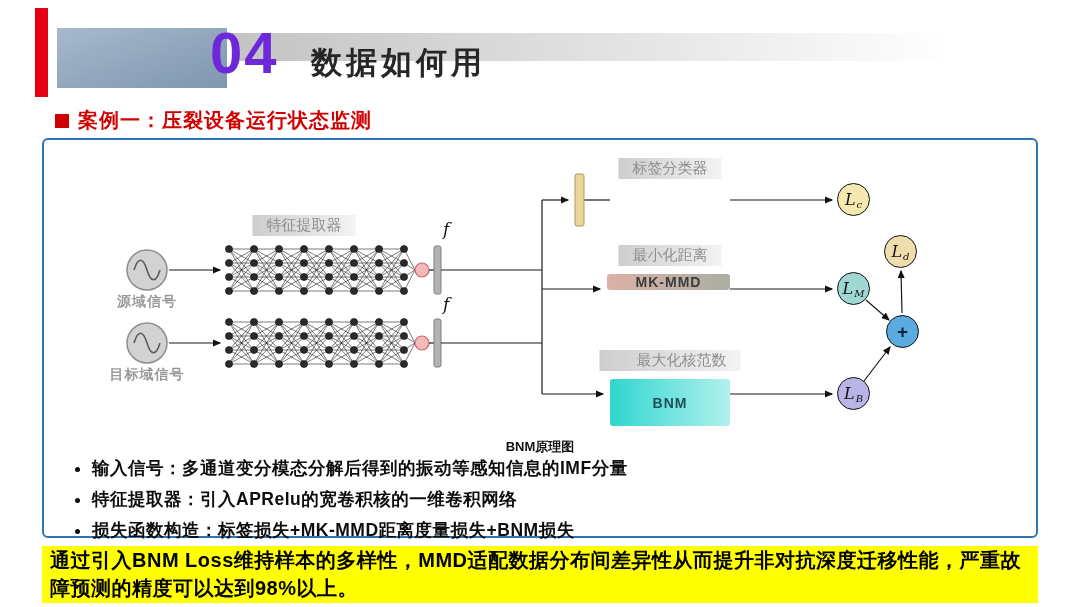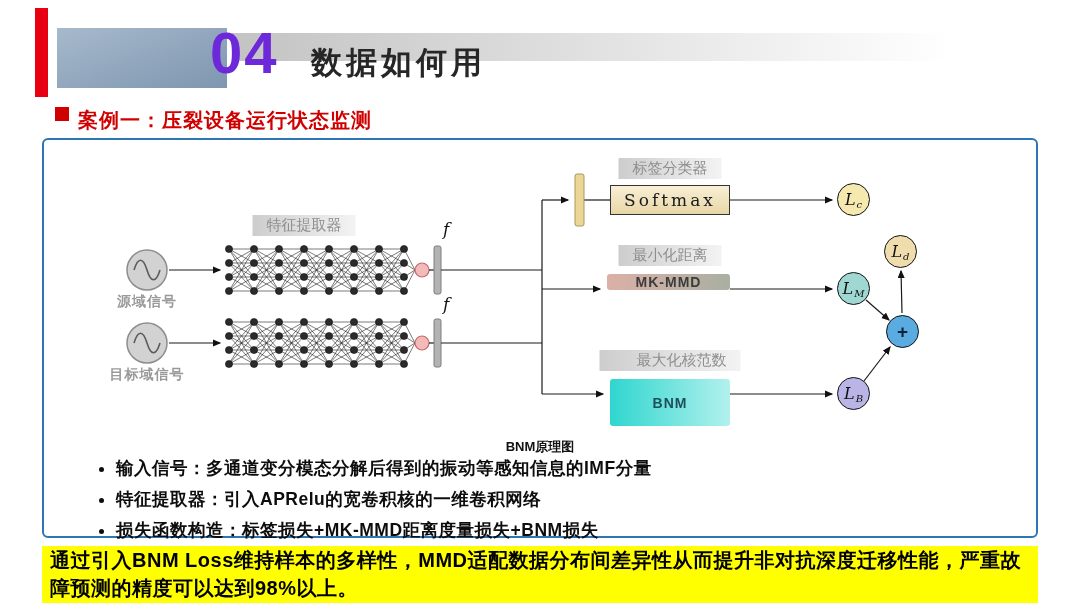--- a/index.html
+++ b/index.html
@@ -11,21 +11,21 @@
   .num-box{position:absolute;left:57px;top:28px;width:170px;height:60px;
            background:linear-gradient(160deg,#a7b9cc,#7e96b0);}
   .header-band{position:absolute;left:232px;top:33px;width:848px;height:28px;
                background:linear-gradient(90deg,#c3c3c3,#ffffff 85%);}
   .section-number{position:absolute;left:210px;top:24px;font-size:58px;font-weight:800;
                   color:#6d28d9;line-height:1;letter-spacing:2px;}
   .page-title{position:absolute;left:311px;top:42px;font-size:31px;font-weight:700;
               color:#262626;letter-spacing:4px;}
 
   
-  .case-row{position:absolute;left:55px;top:107px;display:flex;gap:9px;}
+  .case-row{position:absolute;left:55px;top:107px;display:flex;align-items:center;gap:9px;}
   .case-square{width:14px;height:14px;background:#d00000;}
   .case-text{font-size:20px;font-weight:700;color:#d00000;letter-spacing:1px;}
 
   
   .main-box{position:absolute;left:42px;top:138px;width:996px;height:400px;background:#fff;
             border:2px solid #2e75b6;border-radius:6px;box-sizing:border-box;}
   .diagram{position:absolute;left:0;top:4px;width:992px;height:300px;}
   #diagram-svg{position:absolute;left:0;top:0;}
 
   .glabel{position:absolute;transform:translateX(-50%);white-space:nowrap;
@@ -54,21 +54,21 @@
   .lc{left:793px;top:39px;background:#f6e9b0;}
   .lm{left:793px;top:128px;background:#9fd8d2;}
   .lb{left:793px;top:233px;background:#b9b5e6;}
   .ld{left:840px;top:91px;background:#f0ddae;}
   .plusnode{left:842px;top:171px;background:#5aabdf;font-family:"Liberation Sans",sans-serif;
             font-style:normal;font-weight:700;font-size:19px;color:#06233f;}
 
   .caption{position:absolute;left:0;top:298px;width:992px;text-align:center;
            font-size:13px;font-weight:700;color:#111;}
 
-  .bullets{position:absolute;left:0;top:316px;margin:0;padding-left:72px;list-style:disc;width:860px;}
+  .bullets{position:absolute;left:0;top:316px;margin:0;padding-left:48px;list-style:disc;width:860px;}
   .bullets li{font-size:17.5px;font-weight:700;color:#0d0d0d;margin-bottom:7px;letter-spacing:0.5px;}
 
   
   .banner{position:absolute;left:42px;top:546px;width:996px;height:57px;background:#ffff00;
           box-sizing:border-box;padding:14px 8px;display:flex;align-items:center;}
   .banner p{margin:0;font-size:20px;font-weight:700;color:#000;line-height:1.38;letter-spacing:0.5px;}
 </style>
 </head>
 <body>
 
@@ -421,21 +421,20 @@
       <div class="glabel" style="left:626px;top:14px;">标签分类器</div>
       <div class="glabel" style="left:626px;top:101px;">最小化距离</div>
       <div class="glabel" style="left:626px;top:206px;padding-left:37px;">最大化核范数</div>
 
       <div class="siglabel" style="left:103px;top:149px;">源域信号</div>
       <div class="siglabel" style="left:103px;top:222px;">目标域信号</div>
 
       <div class="flabel" style="left:399px;top:75px;">f</div>
       <div class="flabel" style="left:399px;top:150px;">f</div>
 
-      <div class="pbox softmax">Softmax</div>
       <div class="pbox mkmmd">MK-MMD</div>
       <div class="pbox bnm">BNM</div>
 
       <div class="lnode lc">
         <span>L</span>
           <span class="sub">c</span>
       </div>
       <div class="lnode lm">
         <span>L</span>
           <span class="sub">M</span>

